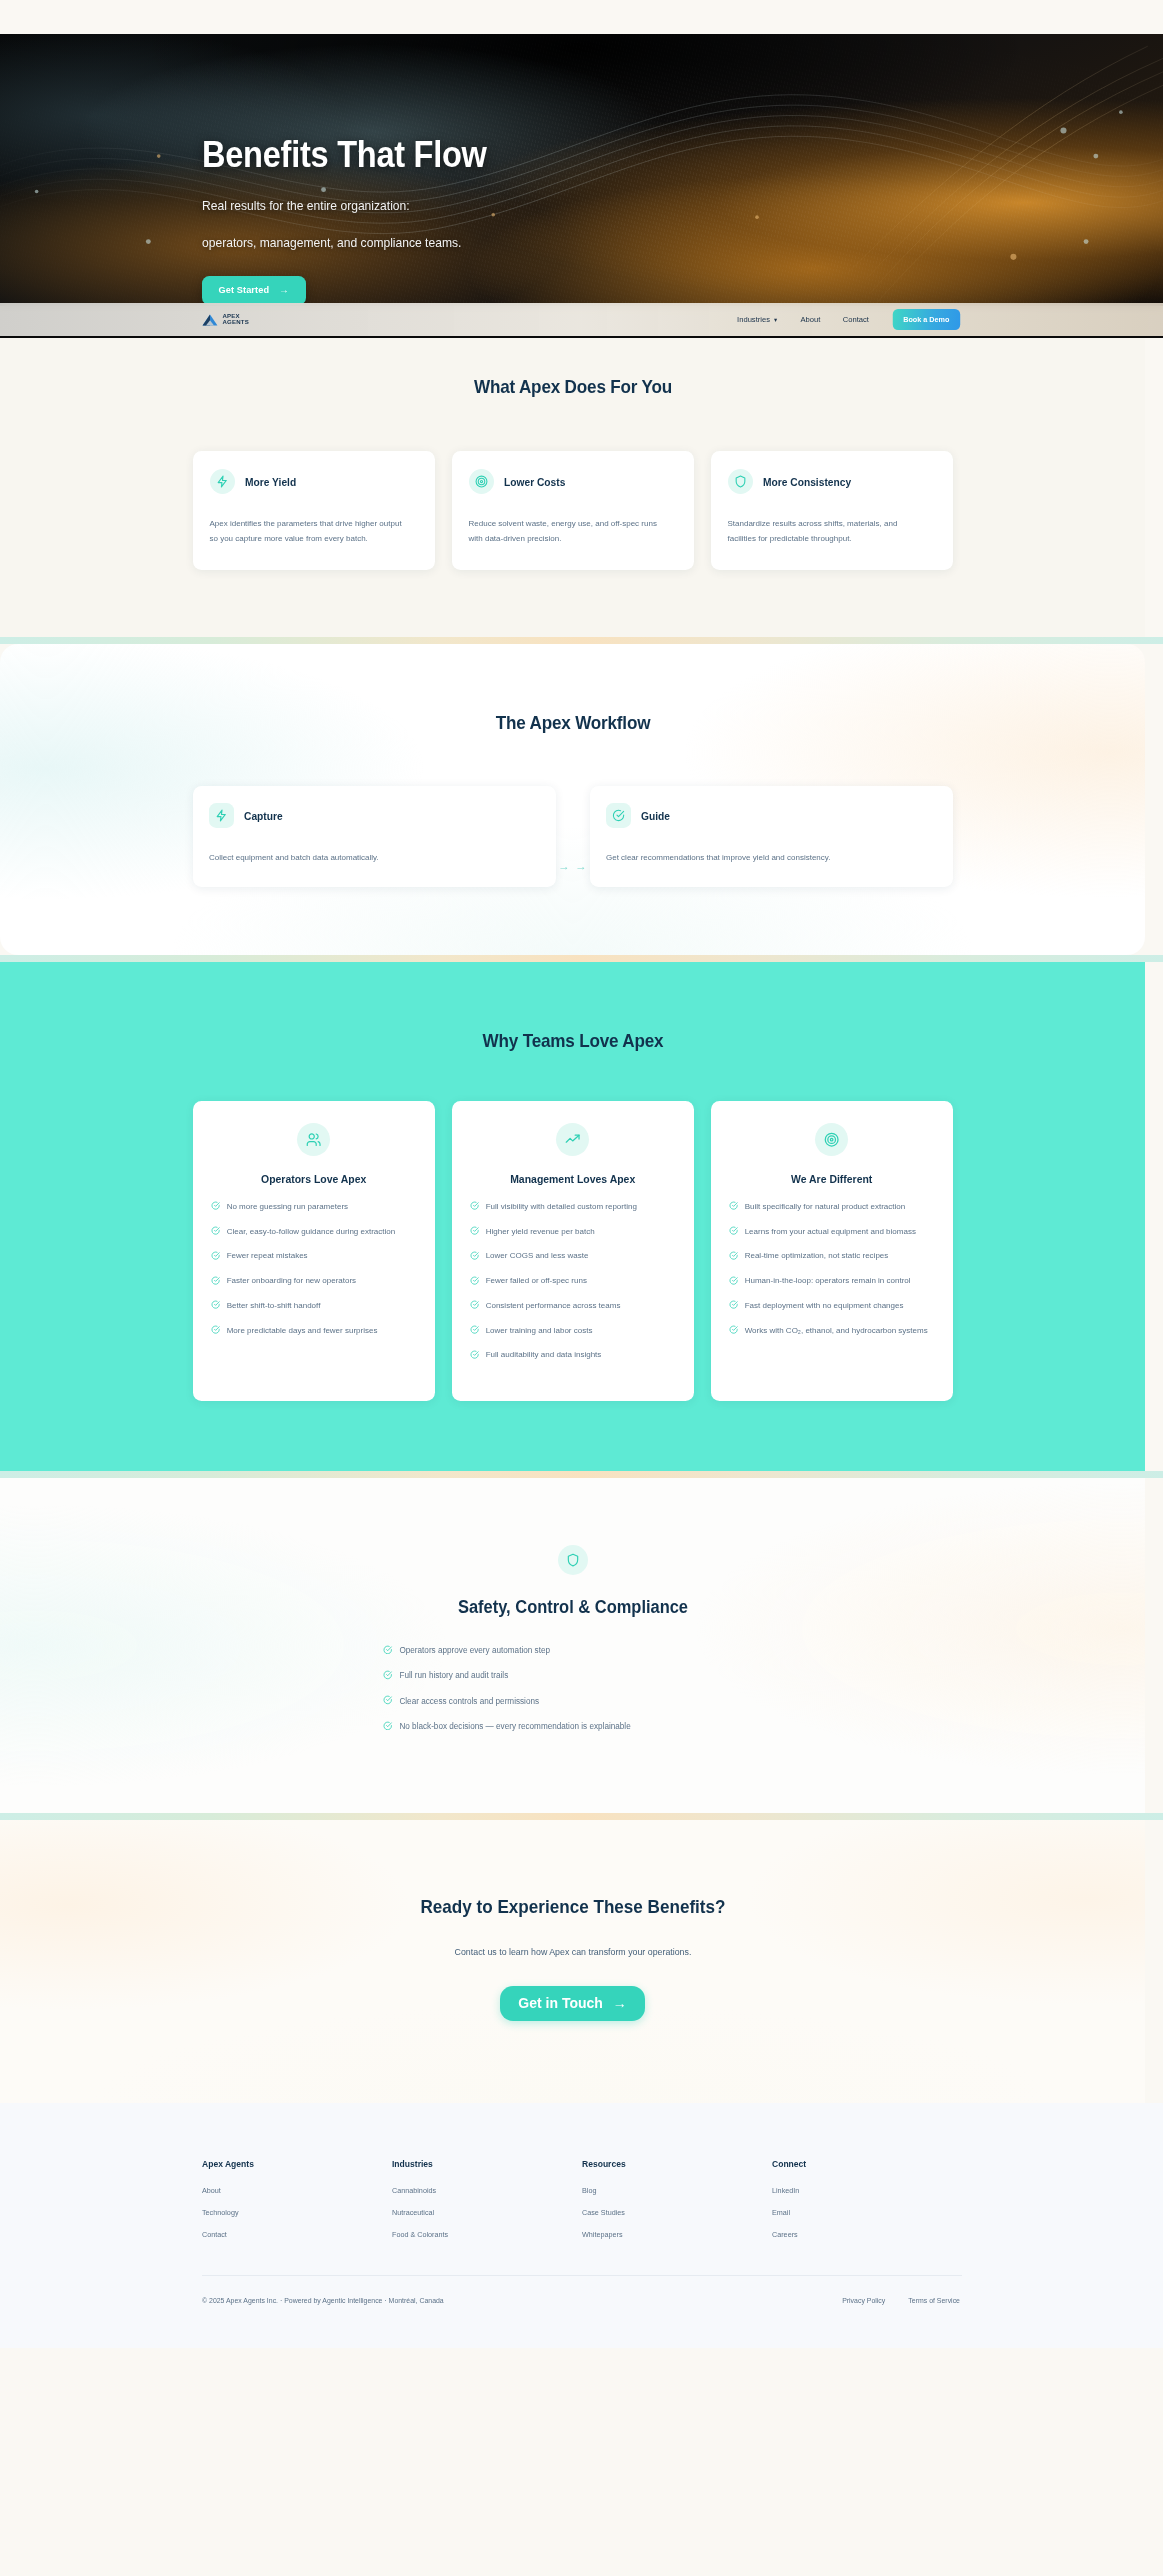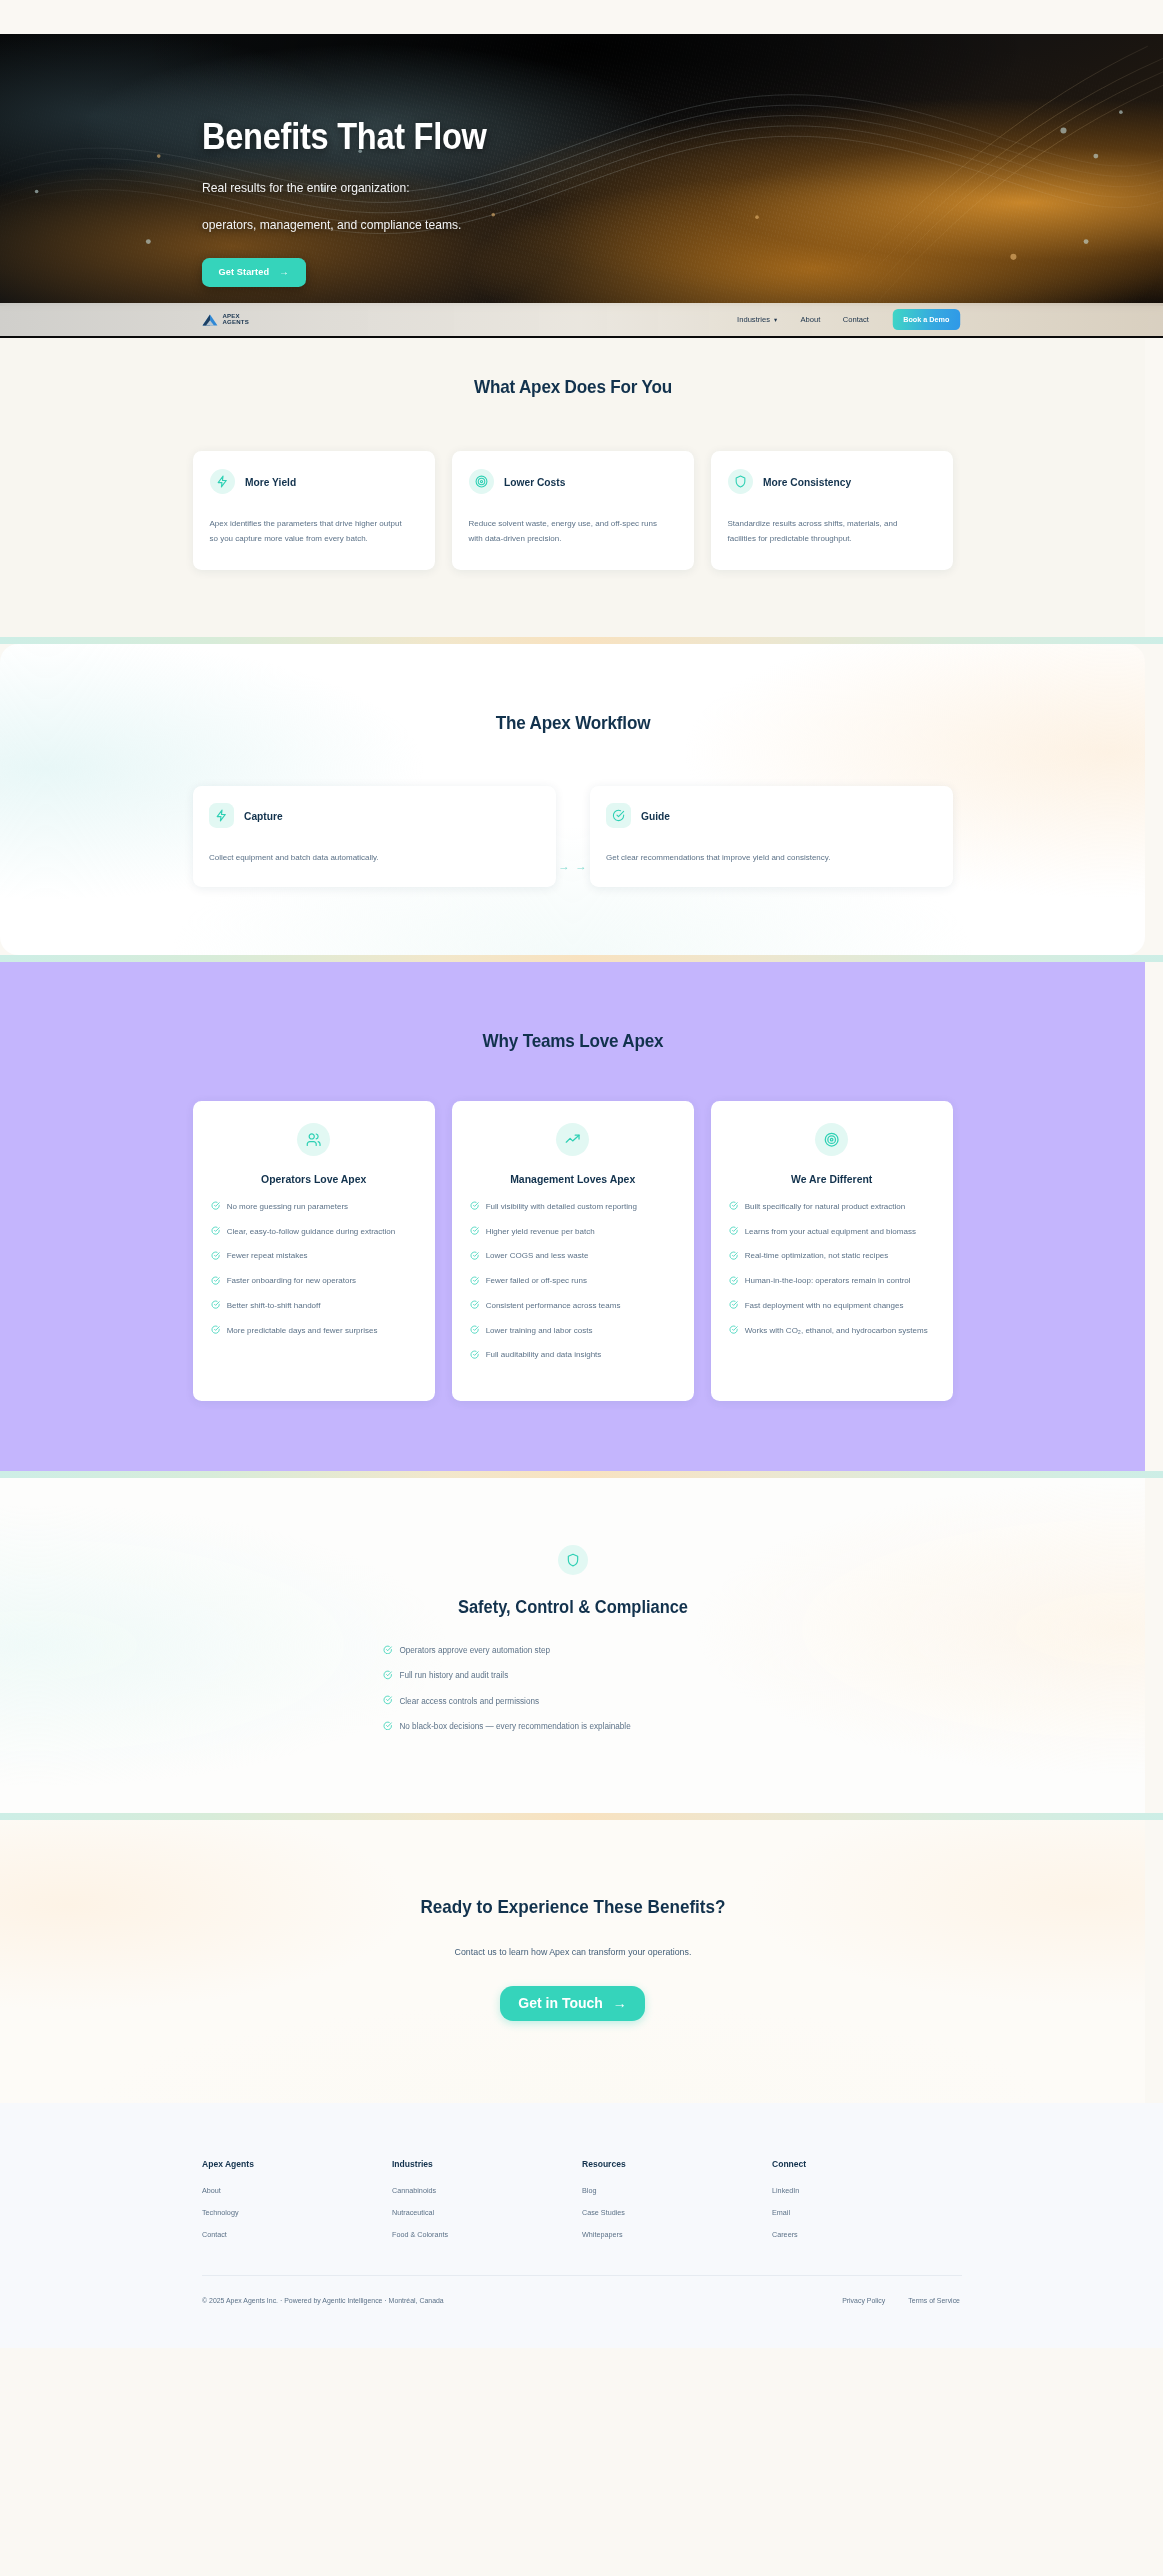--- a/index.html
+++ b/index.html
@@ -38,21 +38,21 @@
       repeating-linear-gradient(103deg, rgba(255,255,255,.055) 0px, rgba(255,255,255,.055) 0.6px, rgba(255,255,255,0) 0.6px, rgba(255,255,255,0) 3.1px);
     opacity:.75;
     mask-image:radial-gradient(ellipse 80% 80% at 55% 60%, #000 10%, transparent 85%);
     -webkit-mask-image:radial-gradient(ellipse 80% 80% at 55% 60%, #000 10%, transparent 85%);
   }
   .hero-wave{
     position:absolute;inset:0;pointer-events:none;
   }
   .hero-inner{
     position:relative;z-index:3;
-    width:760px;margin:0 auto;
+    width:760px;margin:18px auto;
     padding-top:84px;
   }
   .hero-title{
     font-size:37px;line-height:1.02;
     font-weight:700;letter-spacing:-0.3px;
     color:#ffffff;
     text-shadow:0 1.8px 9.8px rgba(0,0,0,.55);
     transform:scaleX(.88);transform-origin:left center;
   }
   .hero-sub{
@@ -171,21 +171,21 @@
   }
   .step-gap{
     width:17px;flex:0 0 17px;position:relative;
   }
   .step-arrow{
     position:absolute;top:74px;left:50%;transform:translateX(-50%);
     color:#7fd8cd;font-size:11.6px;line-height:1;z-index:3;
   }
 
   
-  .s-why{background:#c4b5fd;padding:68px 0 70px;}
+  .s-why{background:#5eead4;padding:68px 0 70px;}
   .love-cards{display:flex;gap:17px;margin-top:49px;align-items:stretch;}
   .love-card{
     flex:1;background:#fff;border-radius:8.5px;
     box-shadow:0 1.2px 9.8px rgba(18,50,77,.07);
     padding:22px 18.3px 27px;
     display:flex;flex-direction:column;
   }
   .love-icon{
     width:33px;height:33px;border-radius:50%;background:#e2f8f3;
     margin:0 auto;display:flex;align-items:center;justify-content:center;

